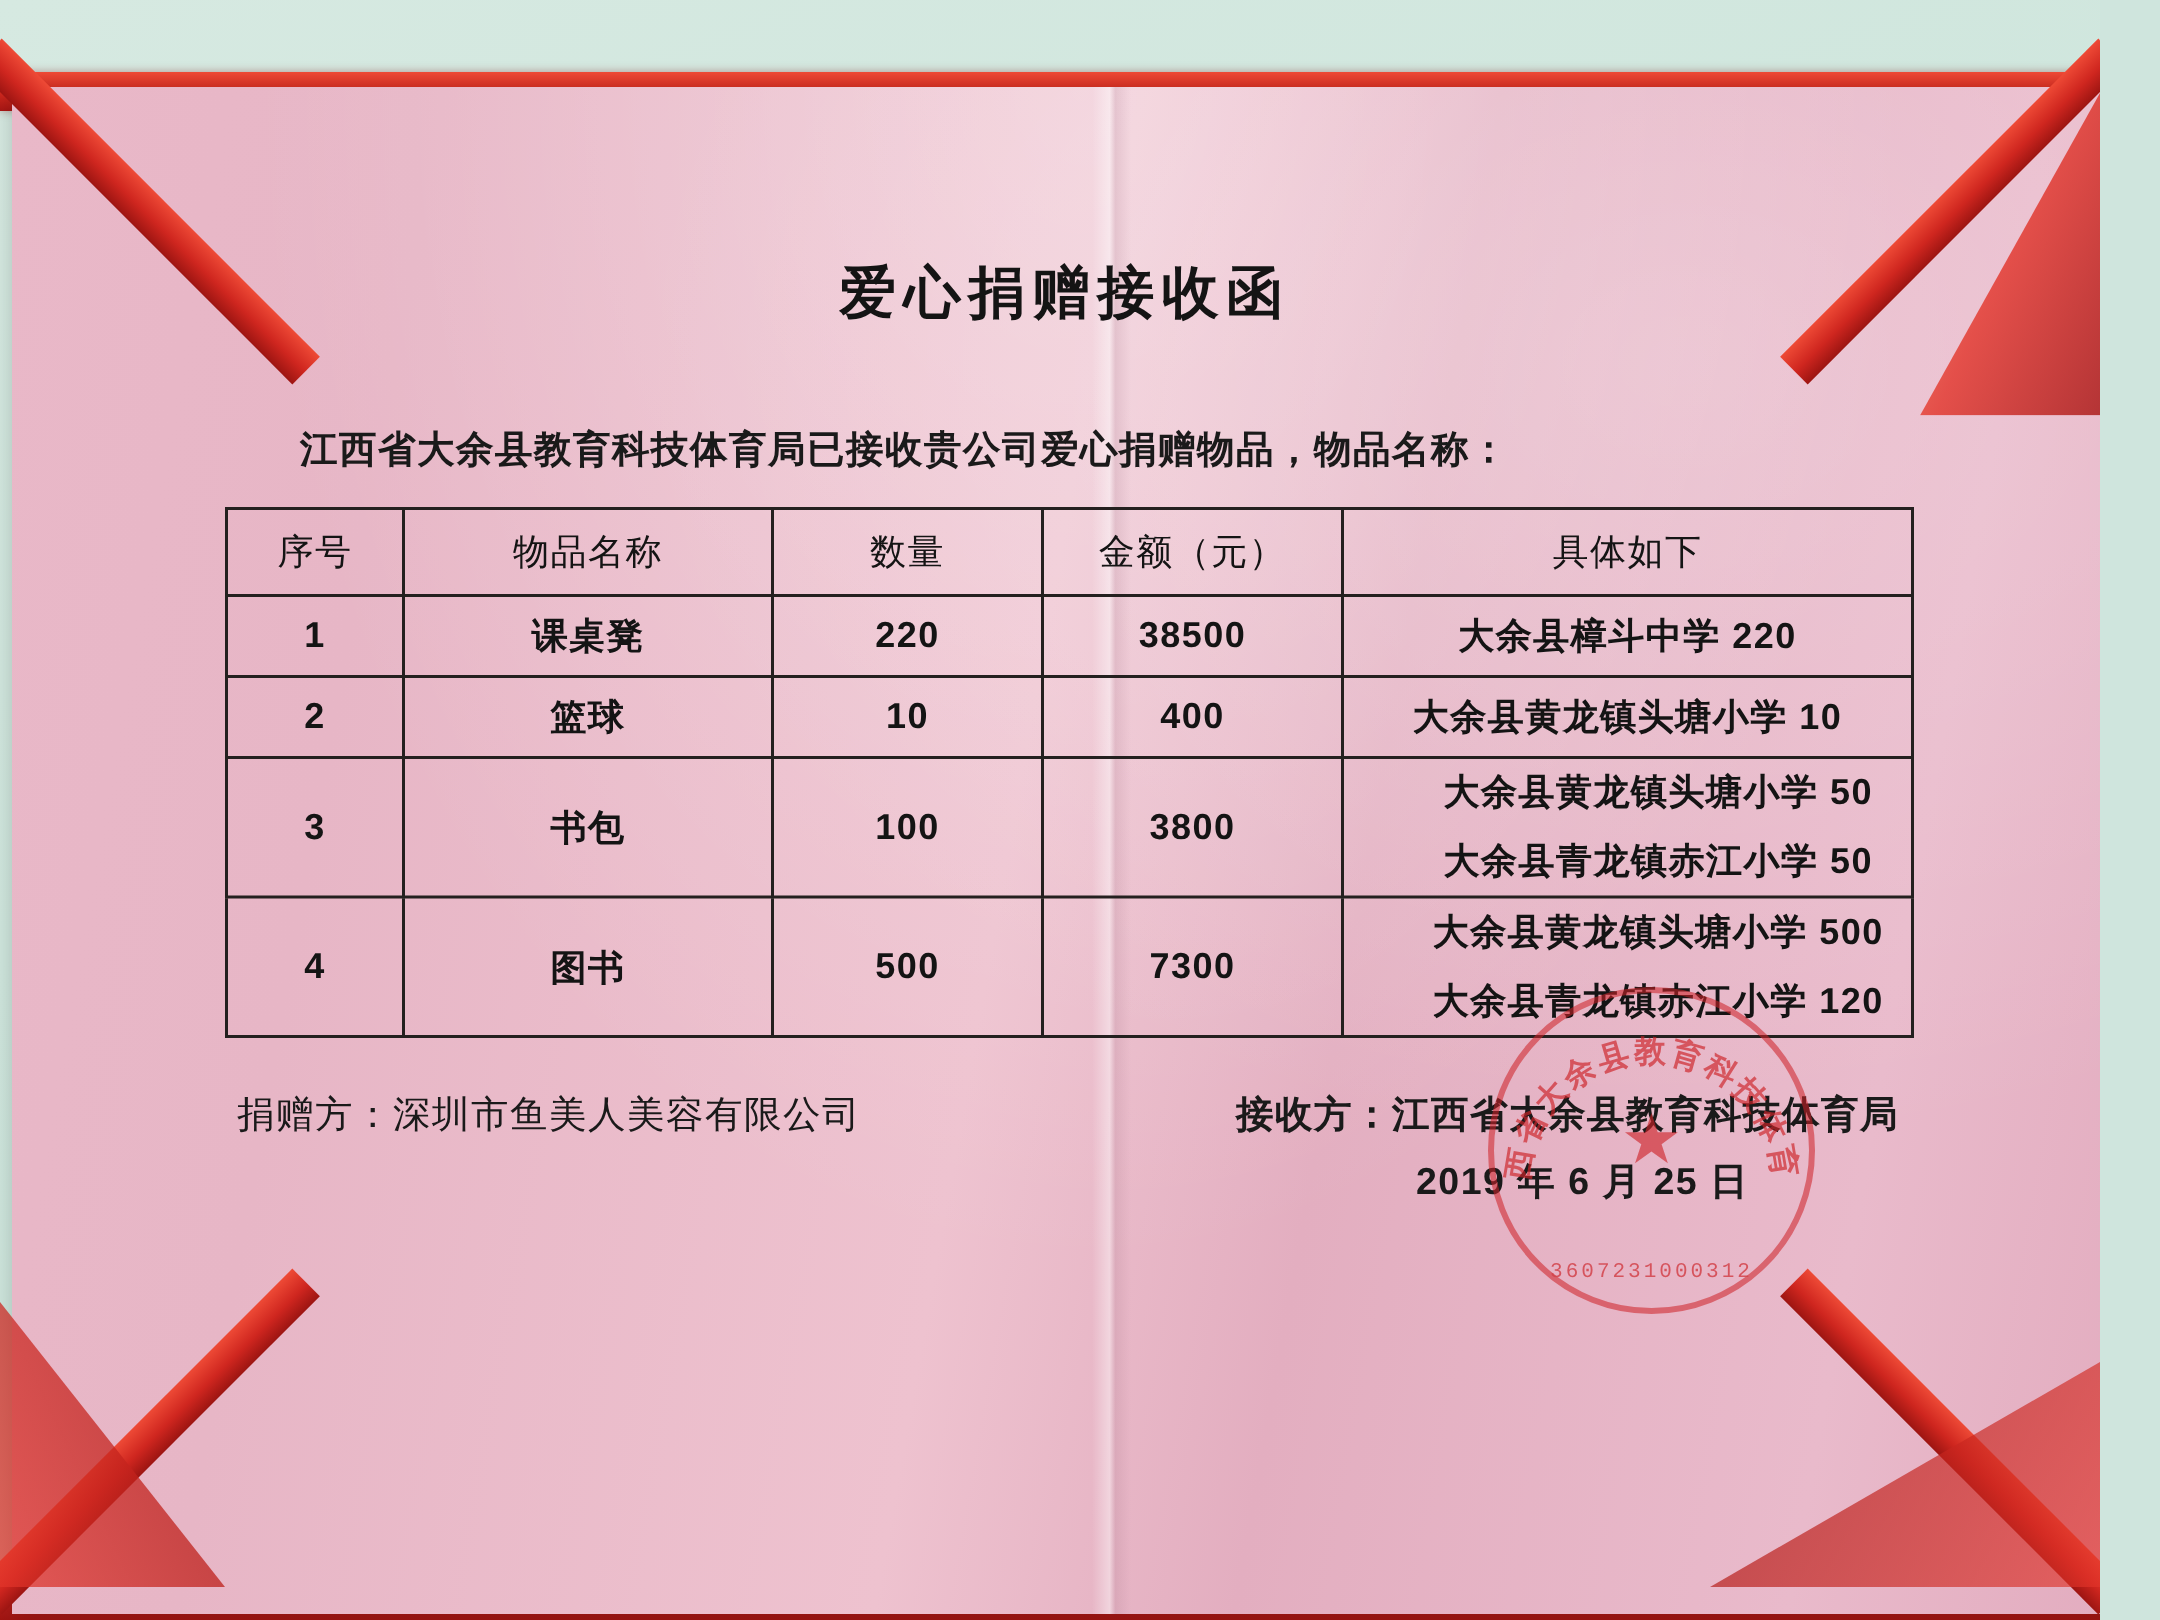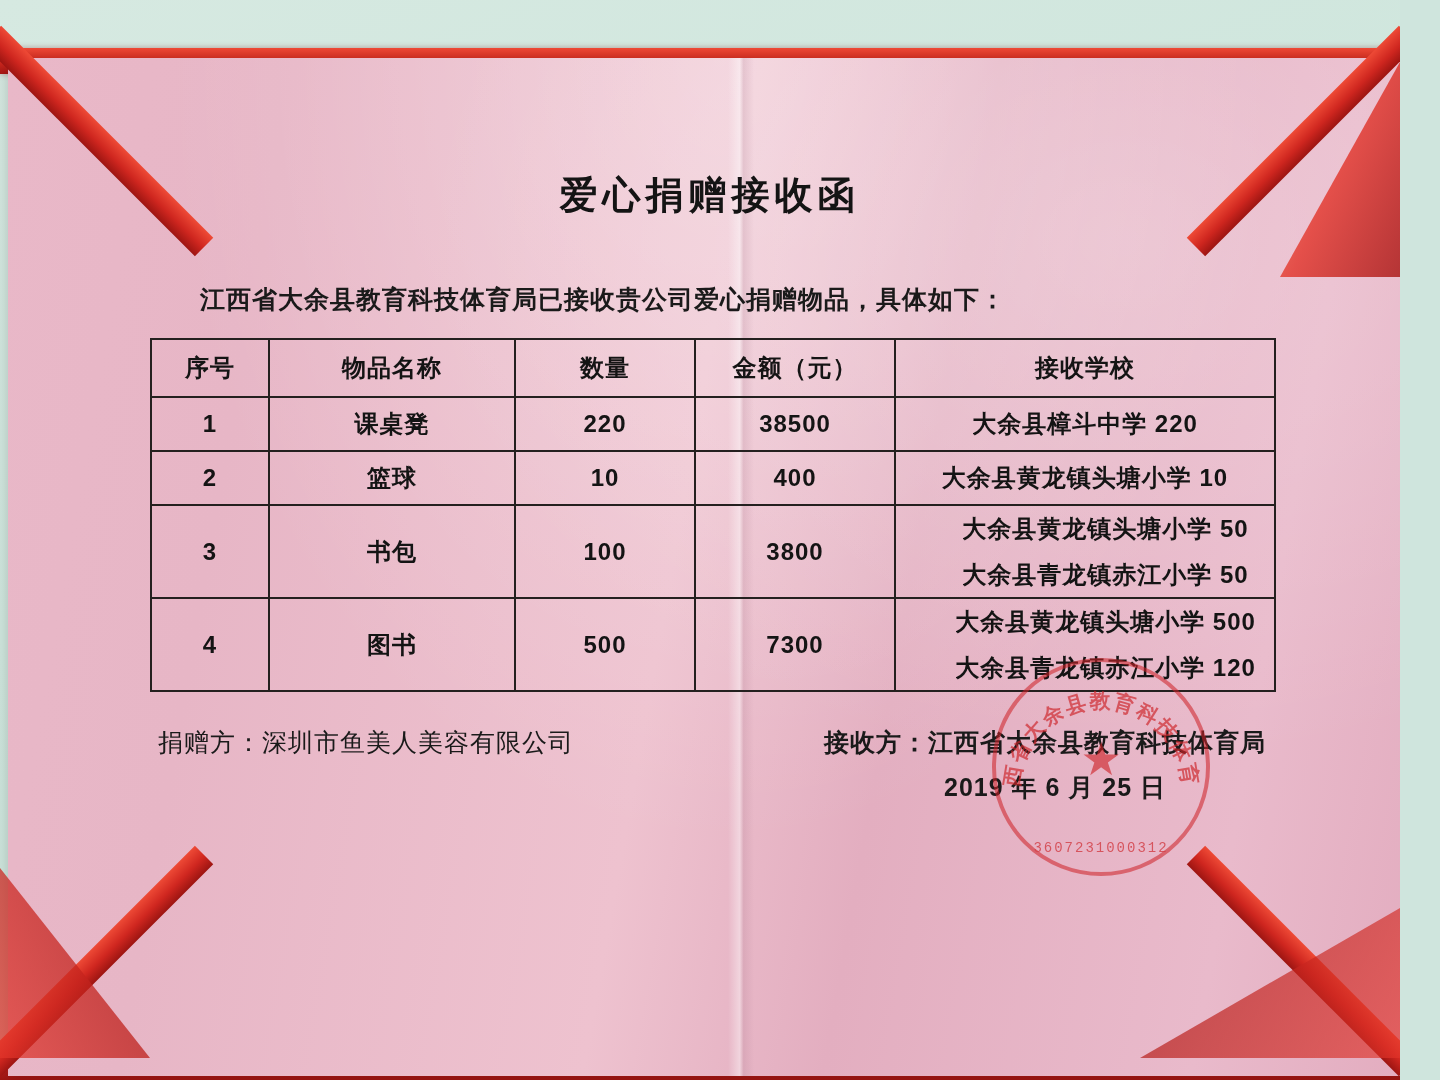--- a/index.html
+++ b/index.html
@@ -126,21 +126,21 @@
   }
   table.grid th, table.grid td {
     border: 2px solid #24201f;
     text-align: center;
     font-size: 24px;
     font-weight: bold;
     color: #141414;
     padding: 0;
     letter-spacing: 1px;
   }
-  table.grid th { height: 56px; font-weight: bold; }
+  table.grid th { height: 56px; font-weight: normal; }
   table.grid td { height: 52px; }
   .col-no    { width: 118px; }
   .col-name  { width: 246px; }
   .col-qty   { width: 180px; }
   .col-amt   { width: 200px; }
   .col-school{ width: 380px; }
   .two-line { line-height: 1.9; padding: 10px 0; }
   .two-line div { white-space: nowrap; padding-left: 41px; }
 
   .signatures {
@@ -223,37 +223,37 @@
   <div class="rib-diag rib-bl"></div>
   <div class="rib-diag rib-br"></div>
   <div class="rib-tr-ext"></div>
   <div class="rib-bl-ext"></div>
   <div class="rib-br-ext"></div>
 
   <div class="doc">
 
     <h1 class="doc-title">爱心捐赠接收函</h1>
 
-    <p class="intro">江西省大余县教育科技体育局已接收贵公司爱心捐赠物品，具体如下：</p>
+    <p class="intro">江西省大余县教育科技体育局已接收贵公司爱心捐赠物品，物品名称：</p>
 
     <table class="grid">
       <colgroup>
         <col class="col-no">
           <col class="col-name">
           <col class="col-qty">
           <col class="col-amt">
           <col class="col-school">
       </colgroup>
       <thead>
         <tr>
           <th>序号</th>
           <th>物品名称</th>
           <th>数量</th>
           <th>金额（元）</th>
-          <th>接收学校</th>
+          <th>具体如下</th>
         </tr>
       </thead>
       <tbody>
         <tr>
           <td>1</td>
           <td>课桌凳</td>
           <td>220</td>
           <td>38500</td>
           <td>大余县樟斗中学 220</td>
         </tr>

